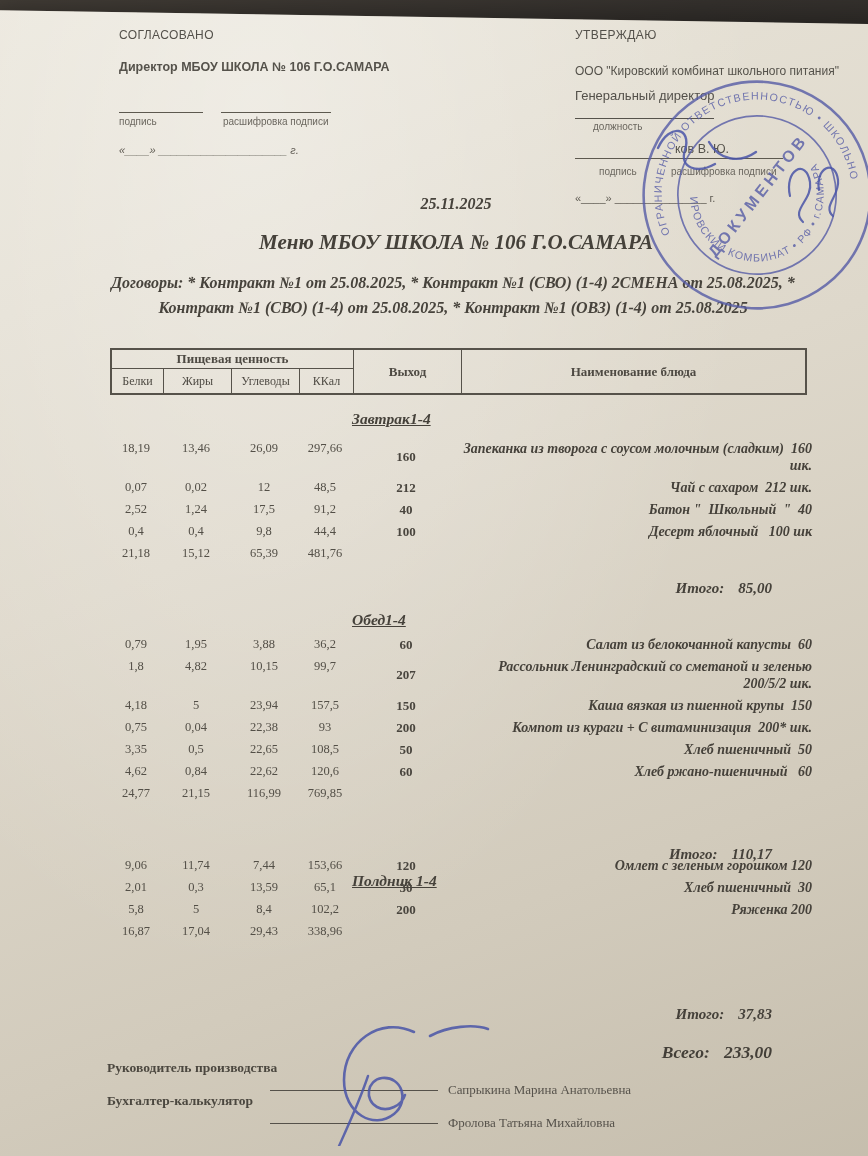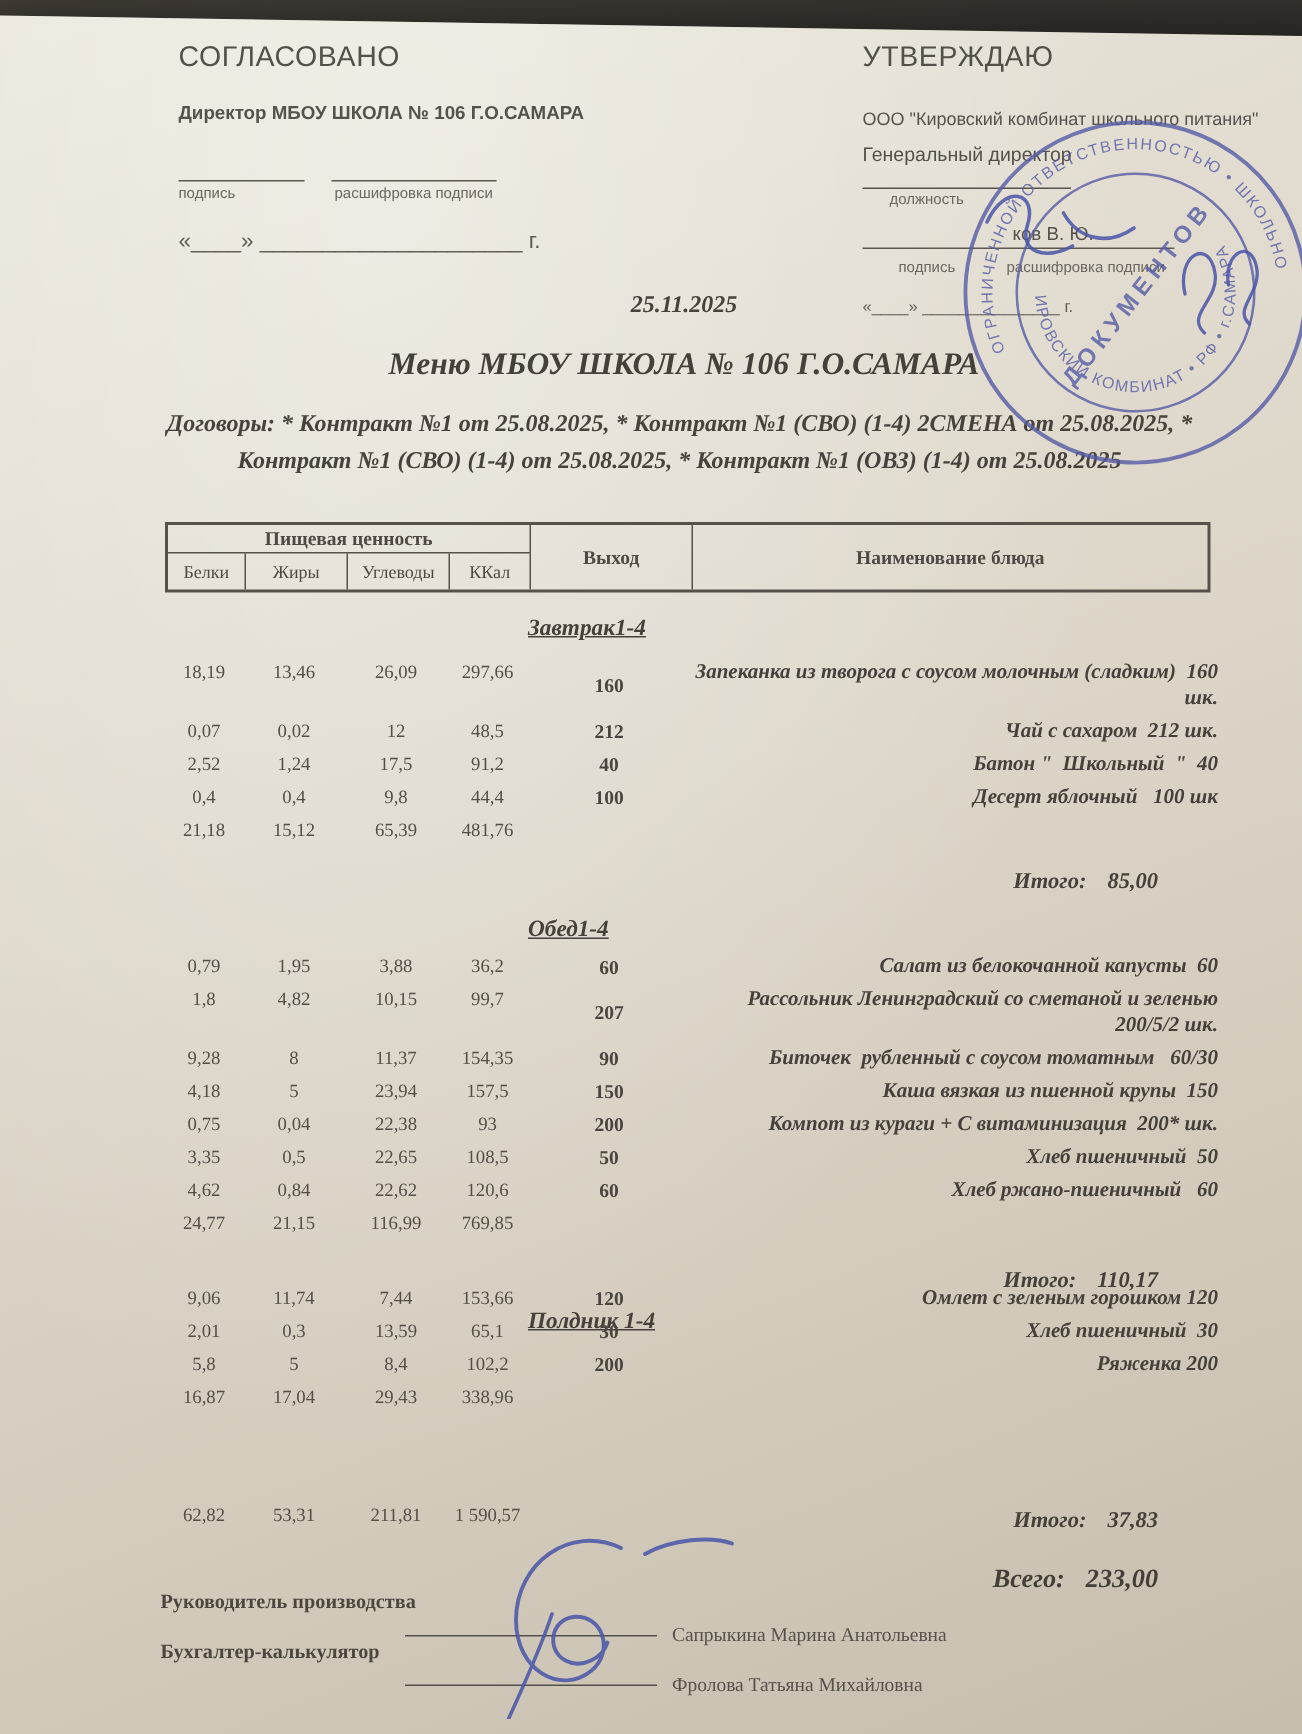--- a/index.html
+++ b/index.html
@@ -13,21 +13,21 @@
          transform:rotate(0.9deg);transform-origin:top left;
          box-shadow:0 0 45px rgba(0,0,0,.55);}
   .content{position:absolute;left:22px;top:-10px;width:868px;height:1176px;color:#49453e;}
 
   .abs{position:absolute;}
   .sans{font-family:"Liberation Sans",sans-serif;}
   .cap{font-family:"Liberation Sans",sans-serif;font-size:10px;color:#6b675f;}
   .uline{border-bottom:1px solid #5d594f;}
 
   
-  .blk-title{font-size:19px;letter-spacing:.4px;color:#53504a;}
+  .blk-title{font-size:12px;letter-spacing:.4px;color:#53504a;}
   .blk-line{font-size:12.5px;color:#55524b;}
   .org-line{font-size:12px;color:#55524b;}
   .pos-line{font-size:13px;color:#53504a;display:inline-block;border-bottom:1px solid #55524b;padding-bottom:15px;}
 
   
   .doc-date{width:100%;text-align:center;font-weight:bold;font-style:italic;font-size:16px;color:#47433c;}
   .doc-title{width:100%;text-align:center;font-weight:bold;font-style:italic;font-size:21px;color:#45413a;}
   .doc-contracts{text-align:center;font-weight:bold;font-style:italic;font-size:16px;line-height:25px;color:#47433c;}
 
   
@@ -81,21 +81,21 @@
       <div class="sans blk-title">СОГЛАСОВАНО</div>
       <div class="sans blk-line" style="margin-top:18px;font-weight:bold;">Директор   МБОУ ШКОЛА № 106 Г.О.САМАРА</div>
       <div style="position:relative;margin-top:26px;width:320px;height:16px;">
         <div class="abs uline" style="left:0;top:12px;width:84px;"></div>
         <div class="abs uline" style="left:102px;top:12px;width:110px;"></div>
       </div>
       <div style="position:relative;width:320px;height:14px;">
         <span class="abs cap" style="left:0;top:0;">подпись</span>
         <span class="abs cap" style="left:104px;top:0;">расшифровка подписи</span>
       </div>
-      <div class="cap" style="margin-top:14px;font-size:15px;color:#5f5b53;">«____»  _____________________ г.</div>
+      <div class="cap" style="margin-top:14px;font-size:11px;color:#5f5b53;font-style:italic;">«____»  _____________________ г.</div>
     </div>
 
     <div class="abs" style="left:553px;top:38px;width:300px;">
       <div class="sans blk-title">УТВЕРЖДАЮ</div>
       <div class="sans org-line" style="margin-top:22px;">ООО "Кировский комбинат школьного питания"</div>
       <div style="margin-top:8px;">
         <span class="sans pos-line">Генеральный директор</span>
       </div>
       <div class="cap" style="margin-left:18px;margin-top:2px;">должность</div>
       <div style="position:relative;width:210px;height:30px;margin-top:4px;">
@@ -180,28 +180,20 @@
           </div>
           <div class="trow">
             <span class="n">1,8</span>
             <span class="n">4,82</span>
             <span class="n">10,15</span>
             <span class="n">99,7</span>
             <span class="out">207</span>
             <span class="dish">Рассольник Ленинградский со сметаной и зеленью 200/5/2 шк.</span>
           </div>
           <div class="trow">
-            <span class="n">9,28</span>
-            <span class="n">8</span>
-            <span class="n">11,37</span>
-            <span class="n">154,35</span>
-            <span class="out">90</span>
-            <span class="dish">Биточек  рубленный с соусом томатным   60/30</span>
-          </div>
-          <div class="trow">
             <span class="n">4,18</span>
             <span class="n">5</span>
             <span class="n">23,94</span>
             <span class="n">157,5</span>
             <span class="out">150</span>
             <span class="dish">Каша вязкая из пшенной крупы  150</span>
           </div>
           <div class="trow">
             <span class="n">0,75</span>
             <span class="n">0,04</span>
@@ -263,26 +255,20 @@
           <div class="trow totals">
             <span class="n">16,87</span>
             <span class="n">17,04</span>
             <span class="n">29,43</span>
             <span class="n">338,96</span>
           </div>
         </div>
         <div class="itogo" style="top: 1016px;"><span>Итого:</span><span class="val">37,83</span></div>
       </div>
 
-    <div class="abs trow grand">
-      <span class="n">62,82</span>
-      <span class="n">53,31</span>
-      <span class="n">211,81</span>
-      <span class="n">1 590,57</span>
-    </div>
     <div class="vsego">
       <span>Всего:</span><span class="val">233,00</span>
     </div>
 
     <div class="abs f-label" style="left:85px;top:1070px;">Руководитель производства</div>
     <div class="abs f-line" style="left:248px;top:1086px;width:168px;height:14px;"></div>
     <div class="abs f-name" style="left:426px;top:1092px;">Сапрыкина Марина Анатольевна</div>
 
     <div class="abs f-label" style="left:85px;top:1103px;">Бухгалтер-калькулятор</div>
     <div class="abs f-line" style="left:248px;top:1119px;width:168px;height:14px;"></div>

